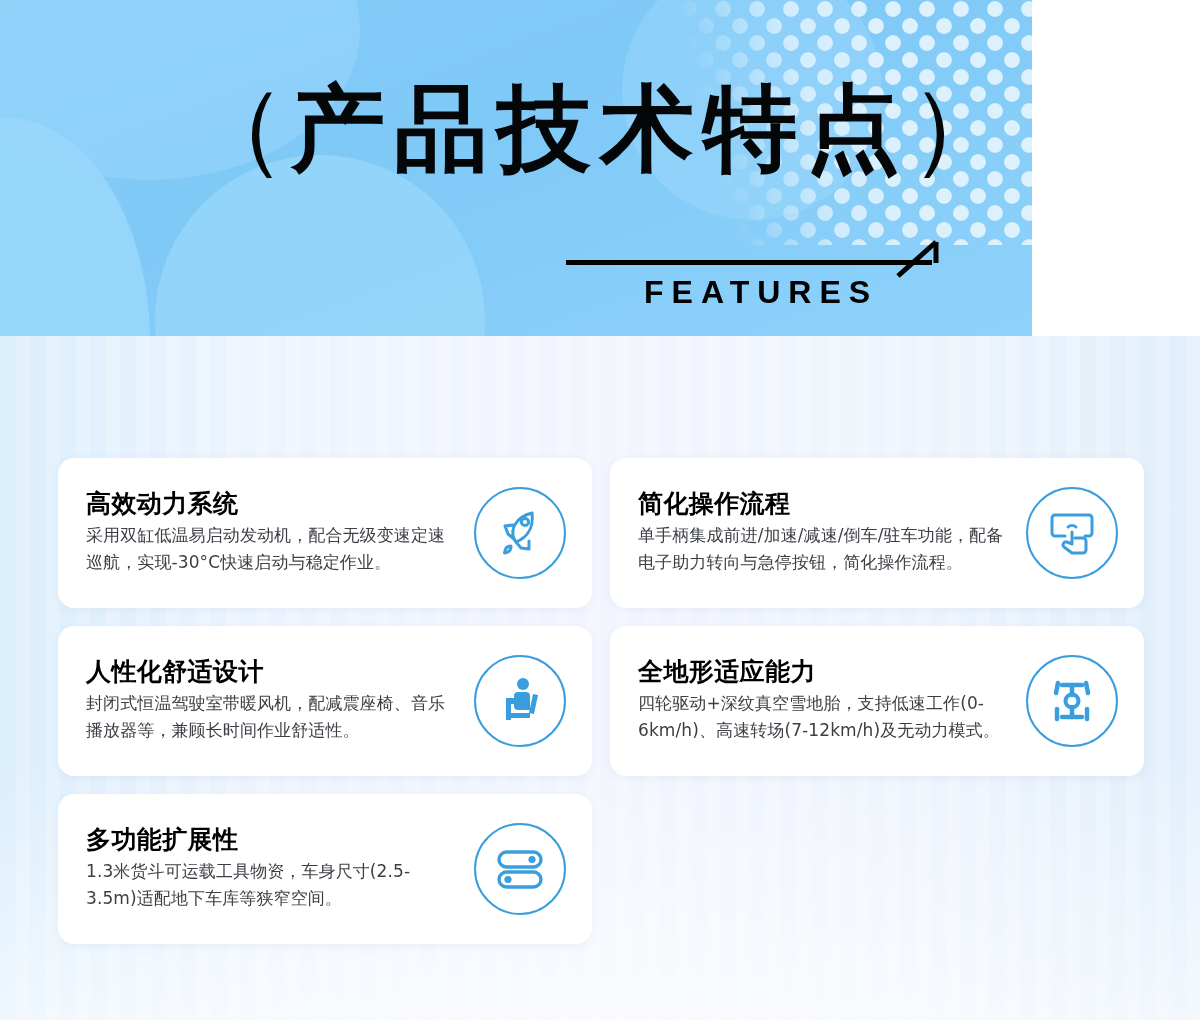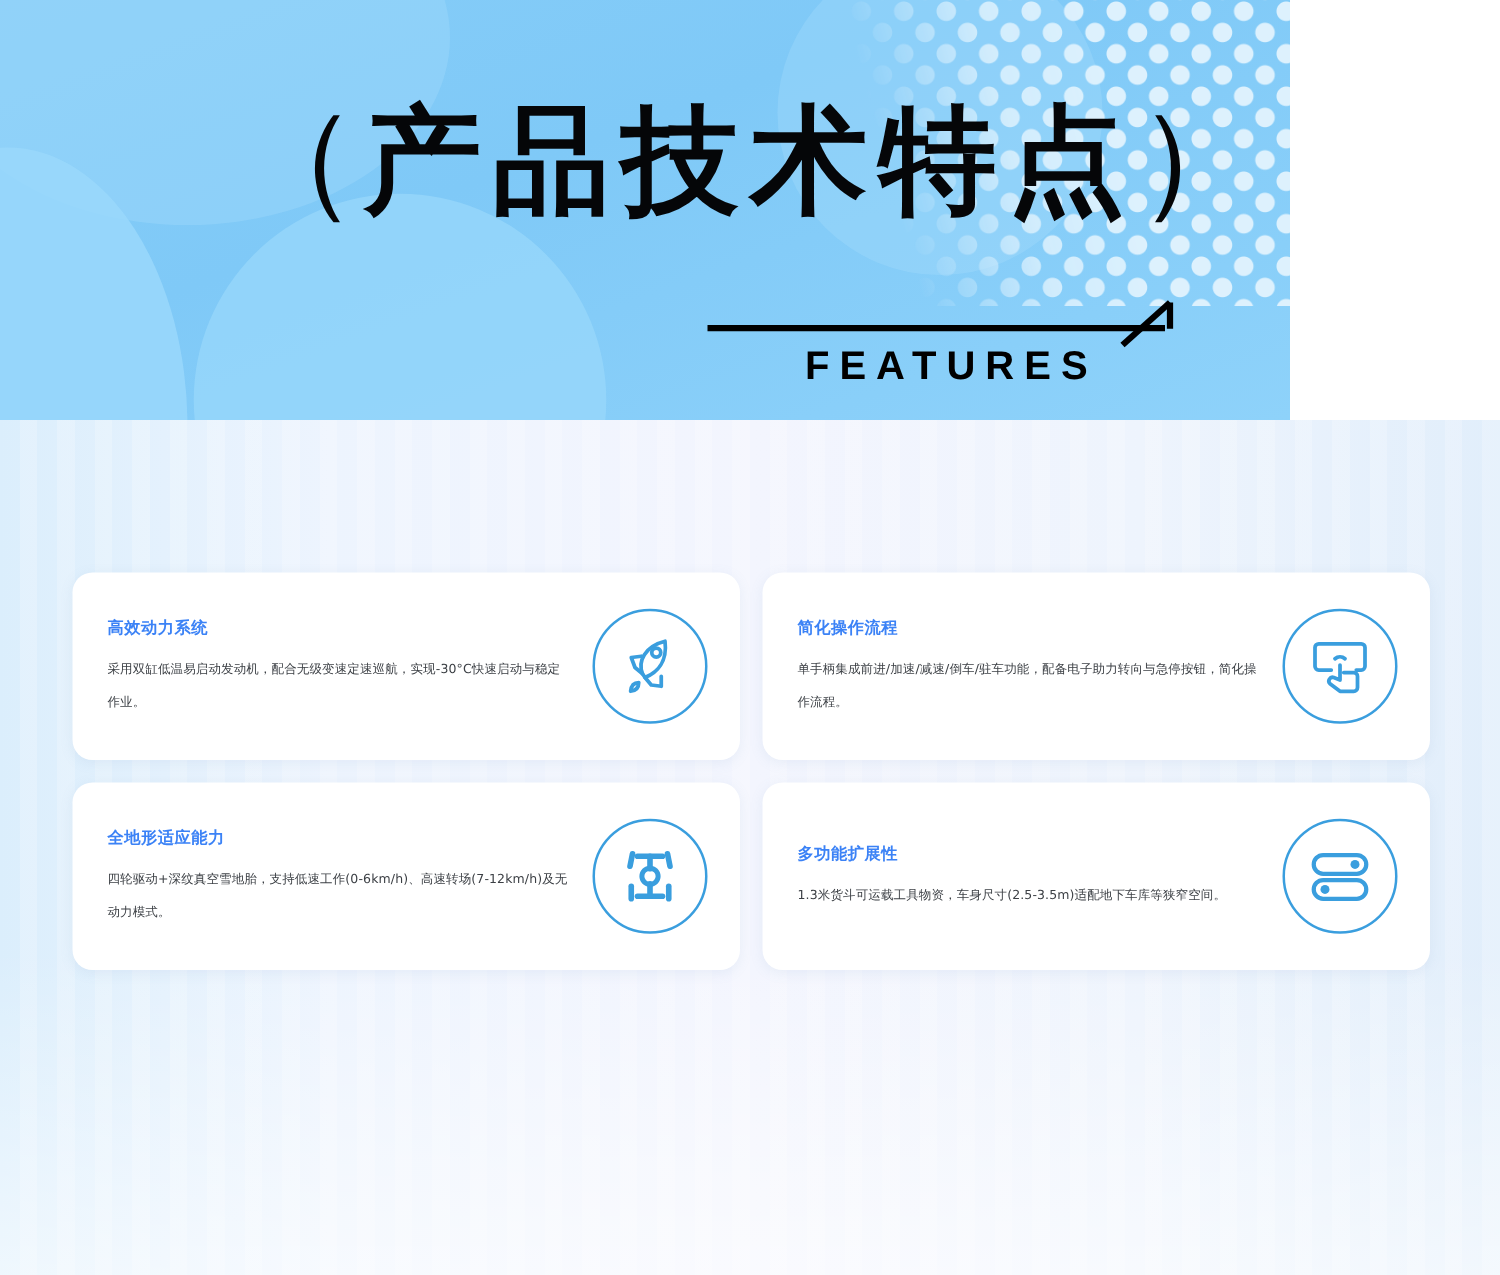--- a/index.html
+++ b/index.html
@@ -92,26 +92,26 @@
   }
   .card {
     position:relative; height:150px;
     background:#fff; border-radius:16px;
     box-shadow:0 2px 10px rgba(110,150,190,.10);
     display:flex; align-items:center;
     padding:0 26px 0 28px;
   }
   .card-text { flex:1 1 auto; min-width:0; }
   .card-title {
-    color:#3b82f6; font-size:13px; font-weight:bold; line-height:24px;
+    color:#000000; font-size:25px; font-weight:bold; line-height:24px;
     letter-spacing:.4px; margin-bottom:7px;
-    font-family:Liberation Mono, monospace;
+    font-family:Liberation Sans, sans-serif;
   }
   .card-desc {
-    color:#3b3f44; font-size:10px; line-height:27px; letter-spacing:.1px;
+    color:#3b3f44; font-size:17px; line-height:27px; letter-spacing:.1px;
     font-family:"DejaVu Sans","Liberation Sans",sans-serif;
     max-width:370px;
   }
   .icon-circle {
     flex:0 0 auto; width:92px; height:92px; border-radius:50%;
     border:2px solid #3a9ede;
     display:flex; align-items:center; justify-content:center;
     margin-left:8px;
   }
   .icon-circle svg { display:block; }
@@ -170,20 +170,36 @@
       </div>
       <div class="icon-circle">
         <svg width="56" height="56" viewBox="0 0 56 56" fill="none" stroke="#3a9ede" stroke-width="3" stroke-linecap="round" stroke-linejoin="round">
           <path d="M21 31 H11 a3 3 0 0 1 -3 -3 V13 a3 3 0 0 1 3 -3 H45 a3 3 0 0 1 3 3 V28 a3 3 0 0 1 -3 3 H41"></path>
           <path d="M24 22 a6 6 0 0 1 8 0"></path>
           <path d="M28 27 v12 l-5 -2 a3 3 0 0 0 -3 5 l8 6 h11 a3 3 0 0 0 3 -3 v-9 a3 3 0 0 0 -3 -3 h-8"></path>
         </svg>
       </div>
     </div>
 
+    <div class="card">
+      <div class="card-text">
+        <div class="card-title">人性化舒适设计</div>
+        <div class="card-desc">封闭式恒温驾驶室带暖风机，配减震座椅、音乐播放器等，兼顾长时间作业舒适性。</div>
+      </div>
+      <div class="icon-circle">
+        <svg width="56" height="56" viewBox="0 0 56 56" fill="#3a9ede">
+          <circle cx="31" cy="11" r="6"></circle>
+          <path d="M26 19 h8 a4 4 0 0 1 4 4 v14 h-12 a4 4 0 0 1 -4 -4 v-10 a4 4 0 0 1 4 -4 z"></path>
+          <path d="M16 25 h12 v6 h-12 z"></path>
+          <path d="M14 25 h5 v22 h-5 z"></path>
+          <path d="M19 40 h19 v5 h-19 z"></path>
+          <path d="M41 21 l5 1 l-4 19 l-5 -1 z"></path>
+        </svg>
+      </div>
+    </div>
 
     <div class="card">
       <div class="card-text">
         <div class="card-title">全地形适应能力</div>
         <div class="card-desc">四轮驱动+深纹真空雪地胎，支持低速工作(0-6km/h)、高速转场(7-12km/h)及无动力模式。</div>
       </div>
       <div class="icon-circle">
         <svg width="56" height="56" viewBox="0 0 56 56" fill="none" stroke="#3a9ede" stroke-width="4.5" stroke-linecap="round">
           <line x1="14" y1="10" x2="12" y2="20"></line>
           <line x1="42" y1="10" x2="44" y2="20"></line>

